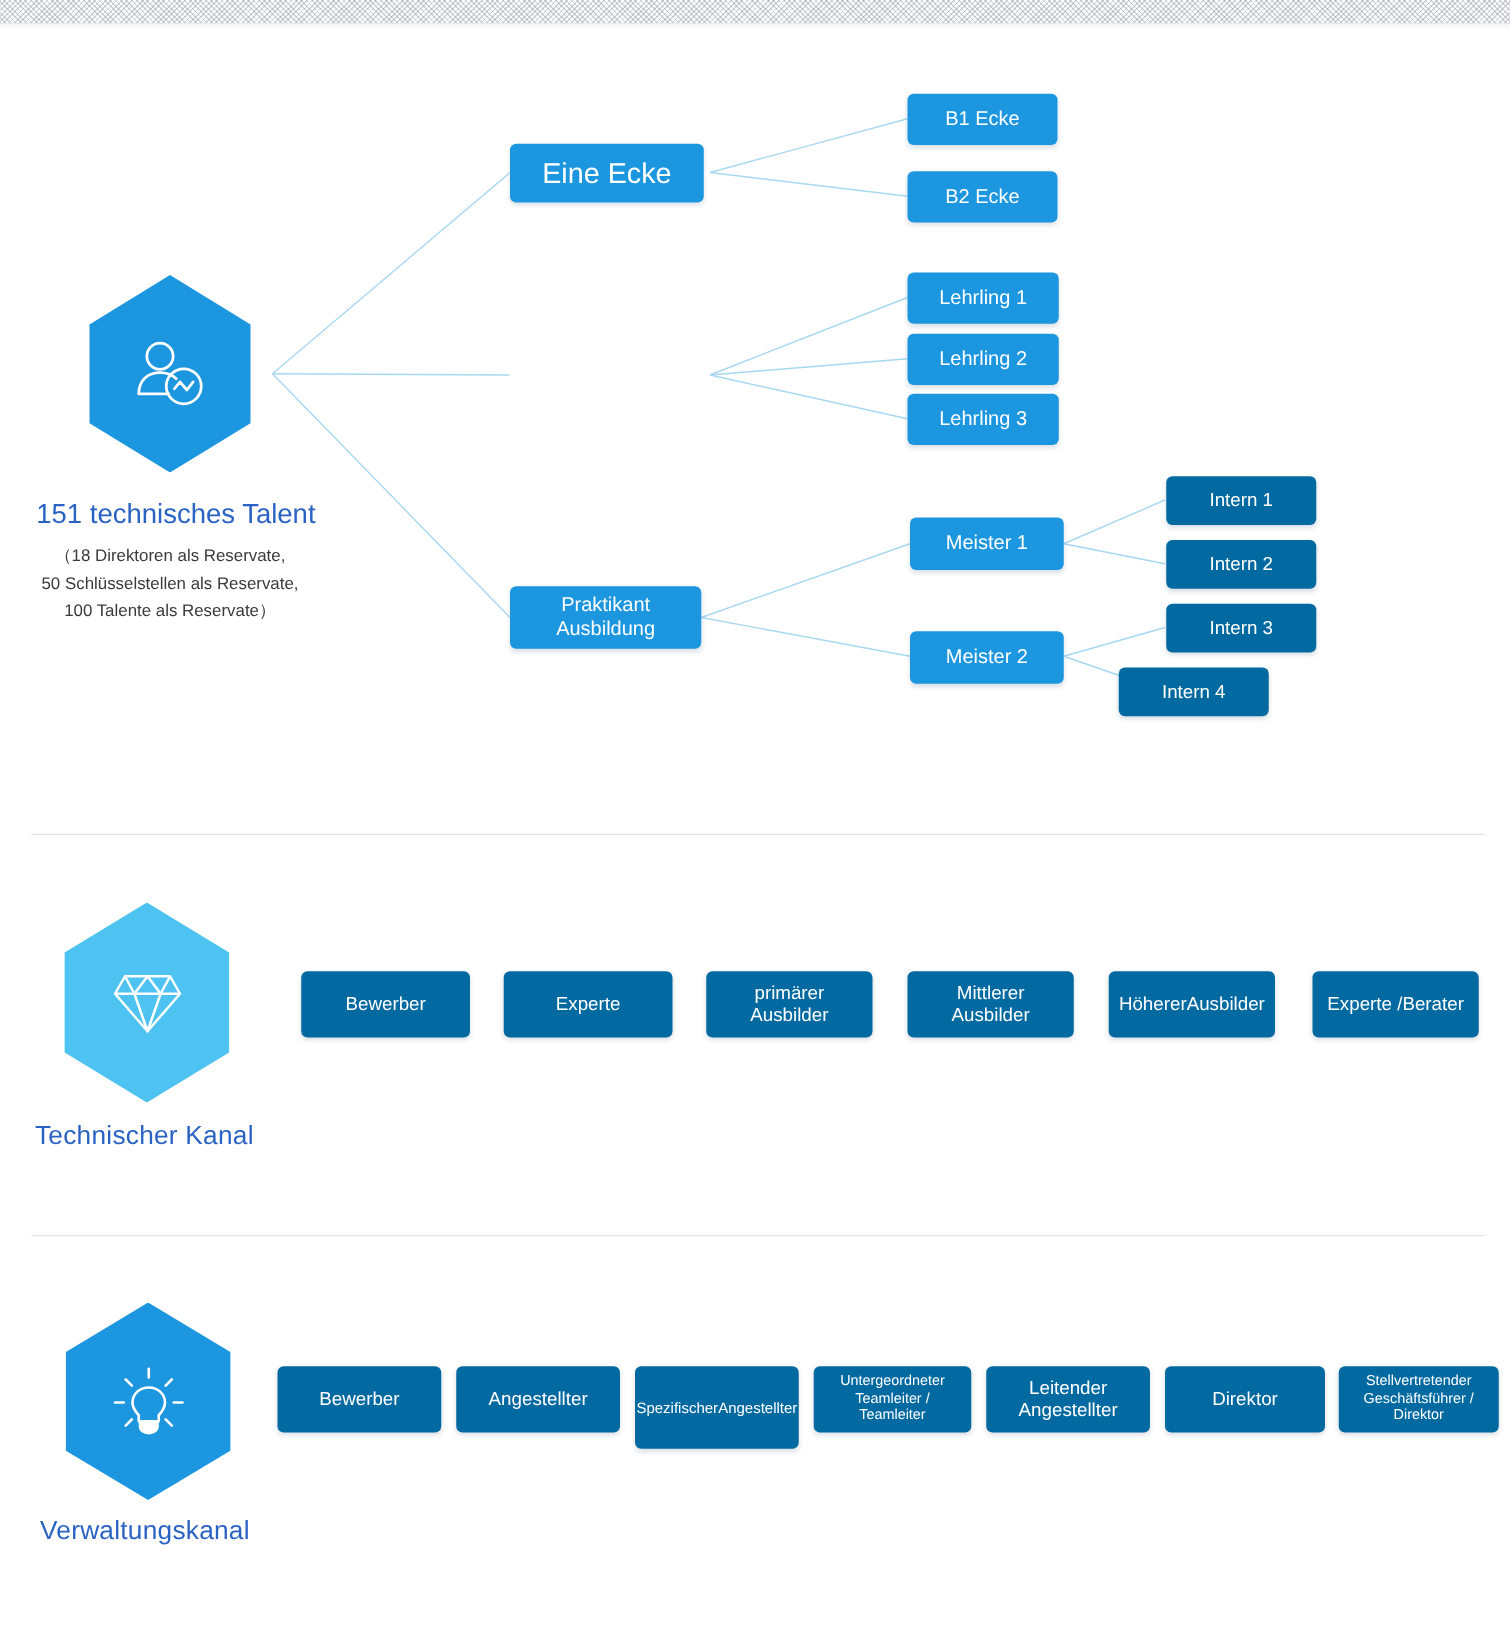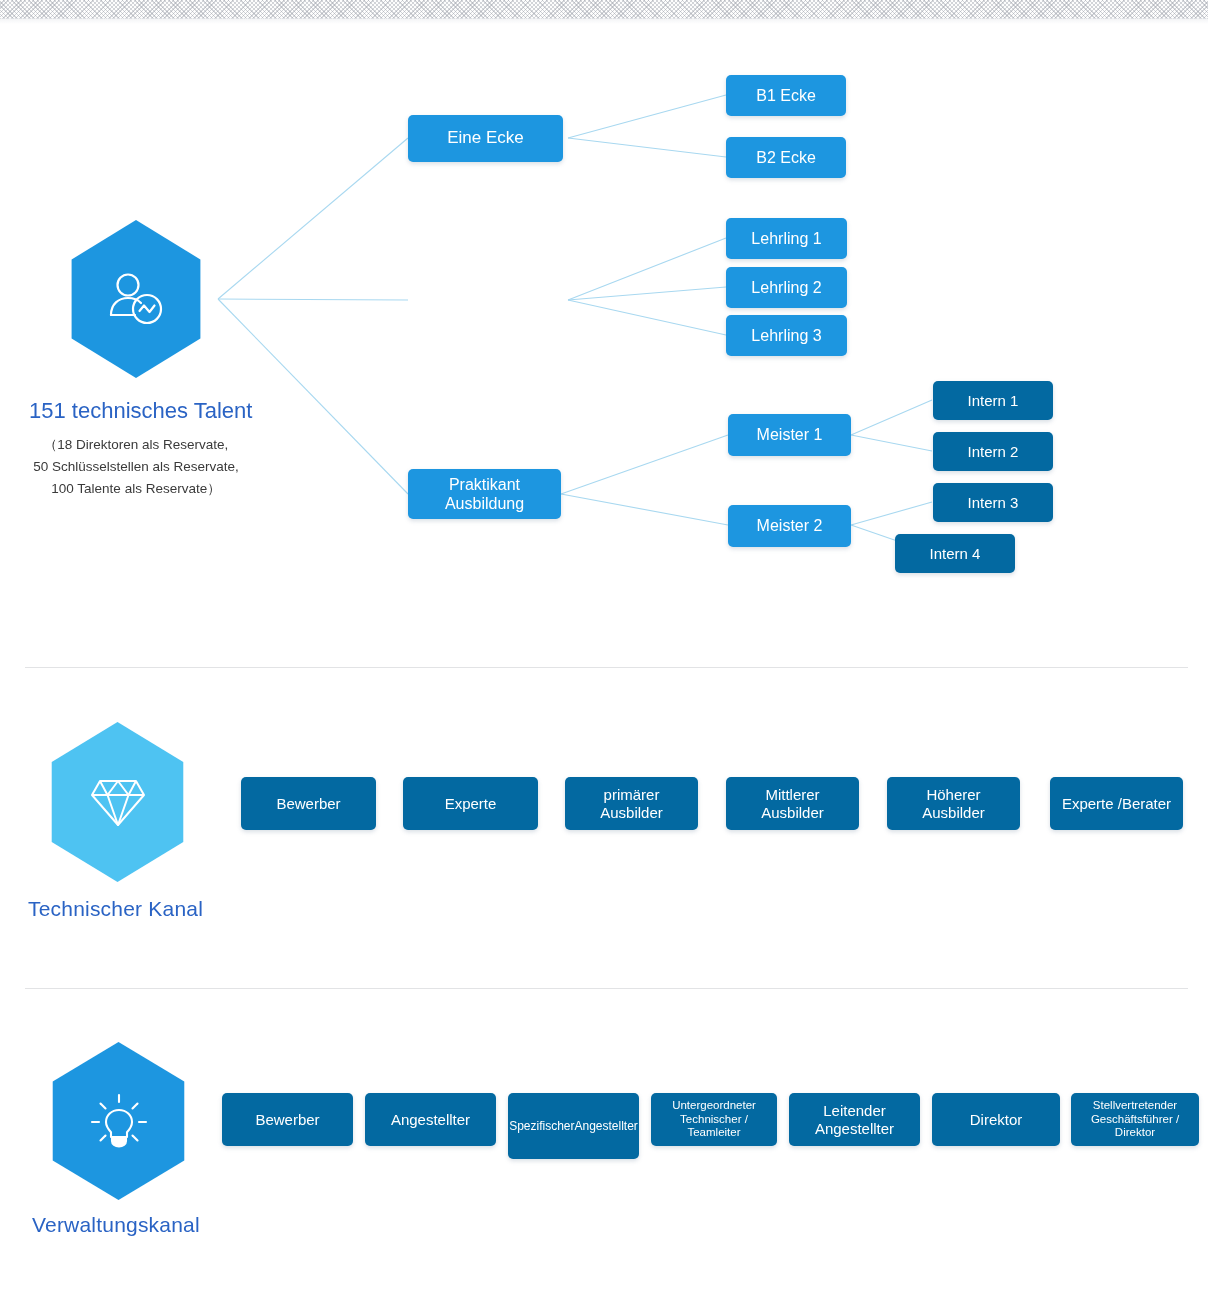--- a/index.html
+++ b/index.html
@@ -153,21 +153,21 @@
   </div>
 
   <div class="headline" style="left:29px; top:398px;">151 technisches Talent</div>
 
   <div class="subline" style="left:14px; top:434px; width:244px;">
     <div>（18 Direktoren als Reservate,</div>
     <div>50 Schlüsselstellen als Reservate,</div>
     <div>100 Talente als Reservate）</div>
   </div>
 
-  <div class="node dark" style="left:408px; top:115px; width:155px; height:47px; font-size:17px;">Eine Ecke</div>
+  <div class="node dark" style="left:408px; top:115px; width:155px; height:47px; font-size:23px;">Eine Ecke</div>
 
 
   <div class="node dark" style="left:408px; top:469px; width:153px; height:50px; font-size:16px; flex-direction:column;">
     <span>Praktikant</span>
     <span>Ausbildung</span>
   </div>
 
   <div class="node dark" style="left:726px; top:75px; width:120px; height:41px; font-size:16px;">B1 Ecke</div>
   <div class="node dark" style="left:726px; top:137px; width:120px; height:41px; font-size:16px;">B2 Ecke</div>
 
@@ -201,21 +201,21 @@
     <span>Experte</span>
   </div>
   <div class="node light" style="left:565px; top:777px; width:133px; height:53px; font-size:15px; flex-direction:column;">
     <span>primärer</span>
     <span>Ausbilder</span>
   </div>
   <div class="node light" style="left:726px; top:777px; width:133px; height:53px; font-size:15px; flex-direction:column;">
     <span>Mittlerer</span>
     <span>Ausbilder</span>
   </div>
-  <div class="node light" style="left:887px; top:777px; width:133px; height:53px; font-size:15px; flex-direction:column;align-items:center;">
+  <div class="node light" style="left:887px; top:777px; width:133px; height:53px; font-size:15px; flex-direction:row;align-items:center;">
     <span>Höherer</span>
     <span>Ausbilder</span>
   </div>
   <div class="node light" style="left:1050px; top:777px; width:133px; height:53px; font-size:15px; ">
     <span>Experte /</span>
     <span>Berater</span>
   </div>
 
   <div class="hex" style="left:47px; top:1042px; width:143px; height:158px; background:#1d96e0;">
     <svg width="60" height="60" viewBox="0 0 60 60">
@@ -240,21 +240,21 @@
   </div>
   <div class="node light" style="left:365px; top:1093px; width:131px; height:53px; font-size:15px; flex-direction:column;">
     <span>Angestellter</span>
   </div>
   <div class="node light" style="left:508px; top:1093px; width:131px; height:66px; font-size:12px; flex-direction:row;">
     <span>Spezifischer</span>
     <span>Angestellter</span>
   </div>
   <div class="node light" style="left:651px; top:1093px; width:126px; height:53px; font-size:11.5px; flex-direction:column;">
     <span>Untergeordneter</span>
-    <span>Technischer /</span>
+    <span>Teamleiter /</span>
     <span>Teamleiter</span>
   </div>
   <div class="node light" style="left:789px; top:1093px; width:131px; height:53px; font-size:15px; flex-direction:column;">
     <span>Leitender</span>
     <span>Angestellter</span>
   </div>
   <div class="node light" style="left:932px; top:1093px; width:128px; height:53px; font-size:15px; flex-direction:column;">
     <span>Direktor</span>
   </div>
   <div class="node light" style="left:1071px; top:1093px; width:128px; height:53px; font-size:11.5px; flex-direction:column;">

